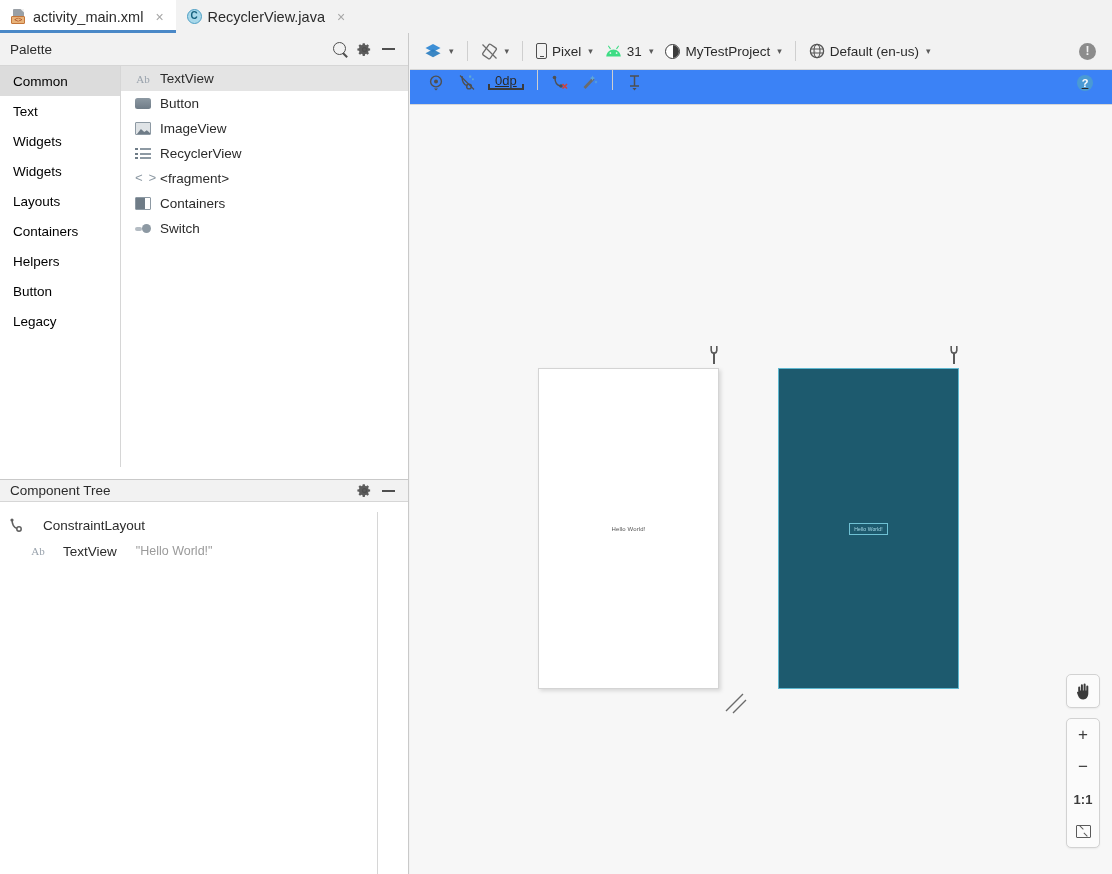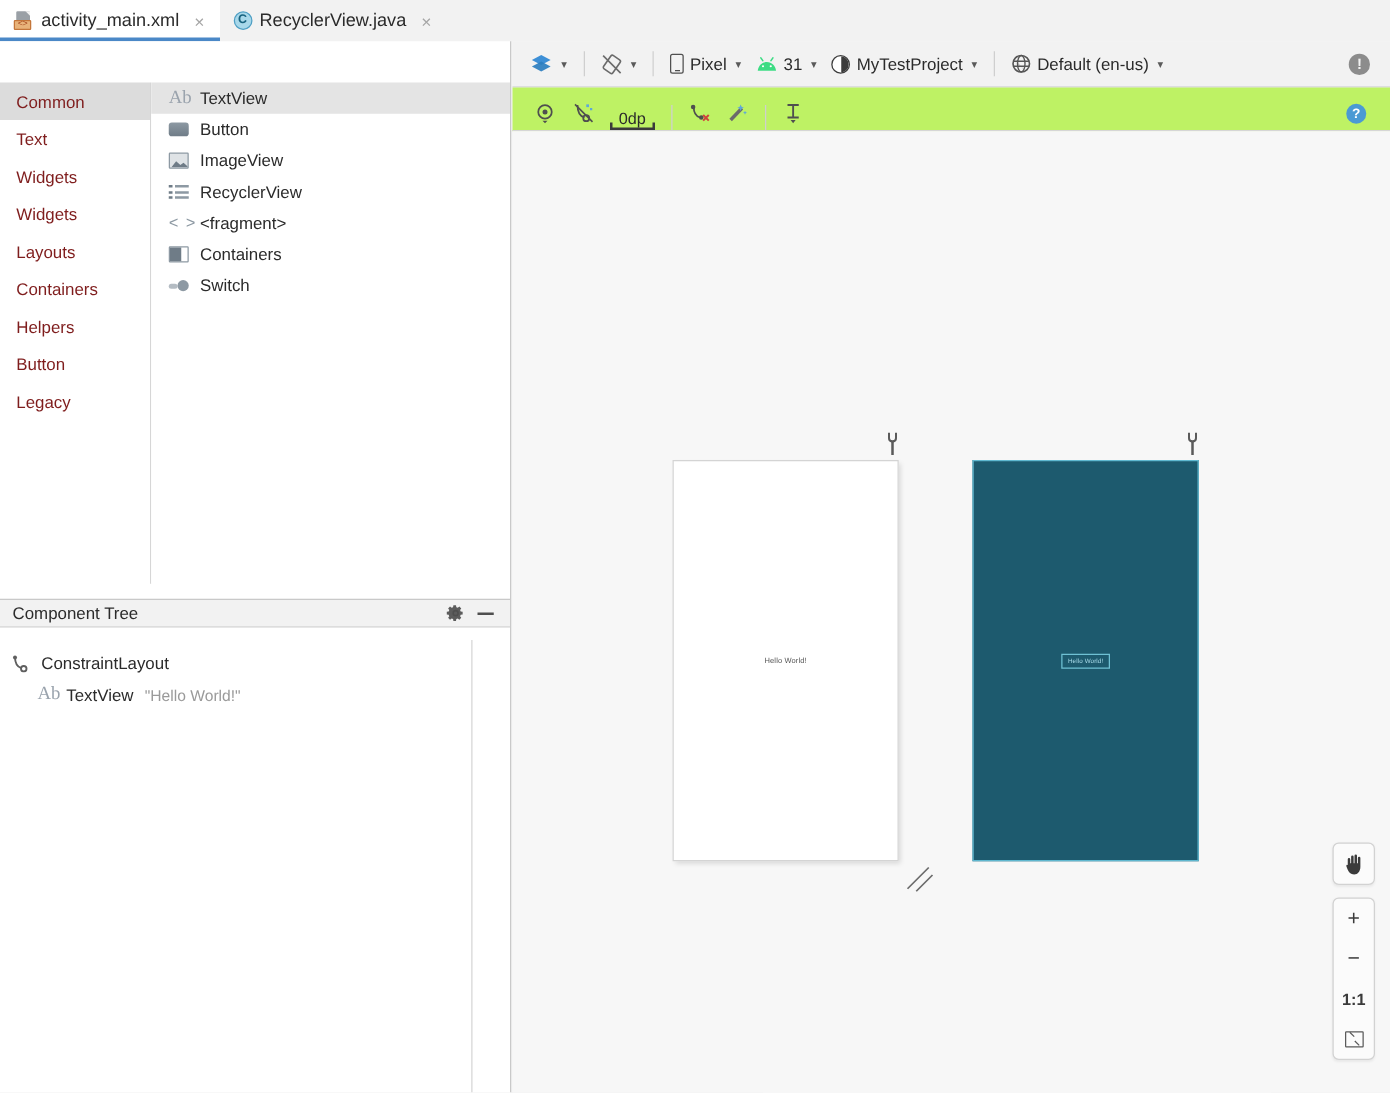--- a/index.html
+++ b/index.html
@@ -92,32 +92,32 @@
   .palette-body {
     position: absolute; left: 0; top: 33px; right: 0; height: 401px;
     display: flex; background: #ffffff;
   }
   .palette-cats {
     width: 121px; border-right: 1px solid #d6d6d6; background: #ffffff;
     padding-top: 0px;
   }
   .cat {
     height: 30px; display: flex; align-items: center; padding-left: 13px;
-    font-size: 13.5px; color: #7f1d1d; cursor: pointer; text-align: right;
+    font-size: 13.5px; color: #000000; cursor: pointer; text-align: right;
   }
   .cat.selected { background: #dcdcdc; }
   .palette-items { flex: 1 1 auto; background: #ffffff; padding-top: 0; }
   .pitem {
     height: 25px; display: flex; align-items: center; gap: 9px;
     padding-left: 14px; font-size: 13.5px; color: #2b2b2b; cursor: pointer;
   }
   .pitem.selected { background: #e4e4e4; }
 
   .ic-ab {
-    font-size: 15px; color: #9aa3ad; width: 16px; text-align: center;
+    font-size: 11px; color: #9aa3ad; width: 16px; text-align: center;
     font-family: "Liberation Serif", serif; display:block;
   }
   .ic-button {
     width: 16px; height: 11px; border-radius: 2.5px; display:block;
     background: linear-gradient(#8d99a3, #6f7c87);
   }
   .ic-image { width: 16px; height: 13px; position: relative; display:block;
     background: #dfe3e6; border: 1px solid #8d99a3; border-radius: 1px; overflow:hidden;}
   .ic-image::after {
     content:""; position:absolute; left:1px; bottom:0; width:14px; height:7px;
@@ -160,21 +160,21 @@
   }
   .ctree-header .title { flex: 1 1 auto; }
   .ctree-body {
     position: absolute; left: 0; top: 479px; right: 0; bottom: 0;
     background: #ffffff;
   }
   .ctree-split {
     position: absolute; left: 377px; top: 0; bottom: 0; width: 1px; background: #d6d6d6;
   }
   .trow {
-    height: 26px; display: flex; align-items: flex-end; gap: 7px;
+    height: 26px; display: flex; align-items: center; gap: 17px;
     font-size: 13.5px; color: #2b2b2b; cursor: pointer;
   }
   .trow.lvl0 { padding-left: 10px; }
   .trow.lvl1 { padding-left: 30px; }
   .trow .val { color: #9a9a9a; font-size: 12.5px; margin-left: 2px; }
   .ic-constraint { width: 16px; height: 14px; display:block; }
 
   
   .surface {
     position: absolute; left: 410px; top: 33px; right: 0; bottom: 0;
@@ -212,22 +212,22 @@
     content:""; position:absolute; left:50%; top:0; bottom:0; right:0; background:#3b3b3b;
   }
   .ic-globe { width: 16px; height: 16px; display:block; }
   .ic-warn {
     width: 17px; height: 17px; border-radius: 50%; background: #8c8c8c;
     color: #f2f2f2; font-size: 12px; line-height: 17px; text-align: center;
     font-weight: bold; display:block;
   }
 
   .surf-toolbar2 {
-    height: 35px; background: #bef264; border-bottom: 1px solid #d6d6d6;
-    display: flex; align-items: flex-end; padding-left: 12px;
+    height: 35px; background: #3b82f6; border-bottom: 1px solid #d6d6d6;
+    display: flex; align-items: flex-start; padding-left: 12px; text-decoration: underline;
   }
   .t2-btn {
     width: 30px; height: 26px; display: flex; align-items: center;
     justify-content: center; cursor: pointer; position: relative;
   }
   .odp-box {
     height: 20px; padding: 0 7px; border-bottom: 2px solid #3b3b3b;
     display: flex; align-items: flex-end; justify-content: center;
     font-size: 13px; color: #2b2b2b; margin: 0 6px; cursor: pointer;
     position: relative;
@@ -319,20 +319,35 @@
       <span class="ic-class">C</span>
       <span class="tab-label">RecyclerView.java</span>
       <span class="tab-close">×</span>
     </div>
 
     <div class="tabbar-filler"></div>
   </div>
 
   <div class="leftcol">
 
+    <div class="panel-header">
+      <span class="title">Palette</span>
+      <span class="hdr-btn">
+        <span class="ic-search"></span>
+      </span>
+      <span class="hdr-btn">
+        <svg class="ic-gear" viewBox="0 0 16 16">
+          <path fill="#4f4f4f" d="M8 5.2a2.8 2.8 0 100 5.6 2.8 2.8 0 000-5.6zm0 4.2a1.4 1.4 0 110-2.8 1.4 1.4 0 010 2.8z"></path>
+          <path fill="#4f4f4f" d="M14 9.1v-2.2l-1.7-.3a4.6 4.6 0 00-.5-1.2l1-1.4-1.6-1.6-1.4 1a4.6 4.6 0 00-1.2-.5L8.3 1.2H6.1L5.8 2.9a4.6 4.6 0 00-1.2.5l-1.4-1-1.6 1.6 1 1.4a4.6 4.6 0 00-.5 1.2L0.4 6.9v2.2l1.7.3c.1.4.3.8.5 1.2l-1 1.4 1.6 1.6 1.4-1c.4.2.8.4 1.2.5l.3 1.7h2.2l.3-1.7c.4-.1.8-.3 1.2-.5l1.4 1 1.6-1.6-1-1.4c.2-.4.4-.8.5-1.2L14 9.1z" opacity="0.92"></path>
+        </svg>
+      </span>
+      <span class="hdr-btn">
+        <span class="ic-minus"></span>
+      </span>
+    </div>
 
     <div class="palette-body">
 
       <div class="palette-cats">
         <div class="cat selected">
             <span>Common</span>
           </div>
         <div class="cat">
             <span>Text</span>
           </div>

